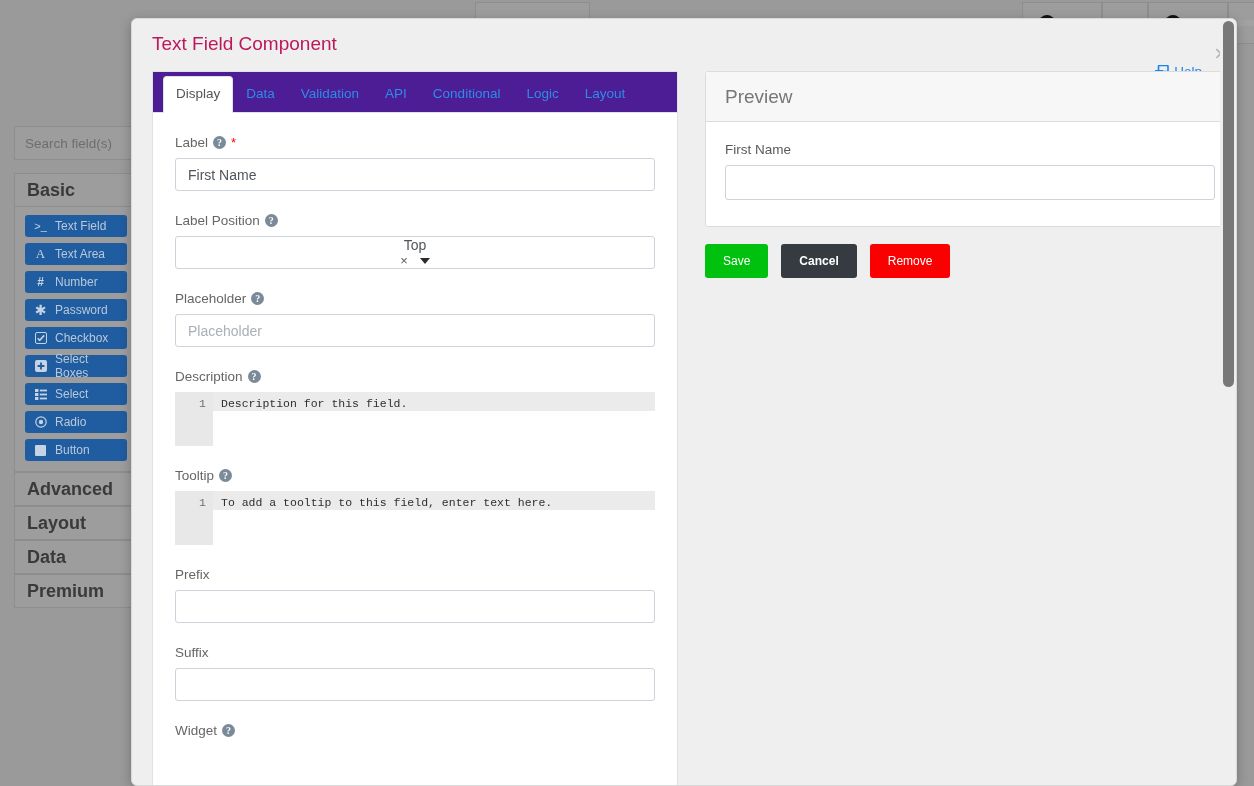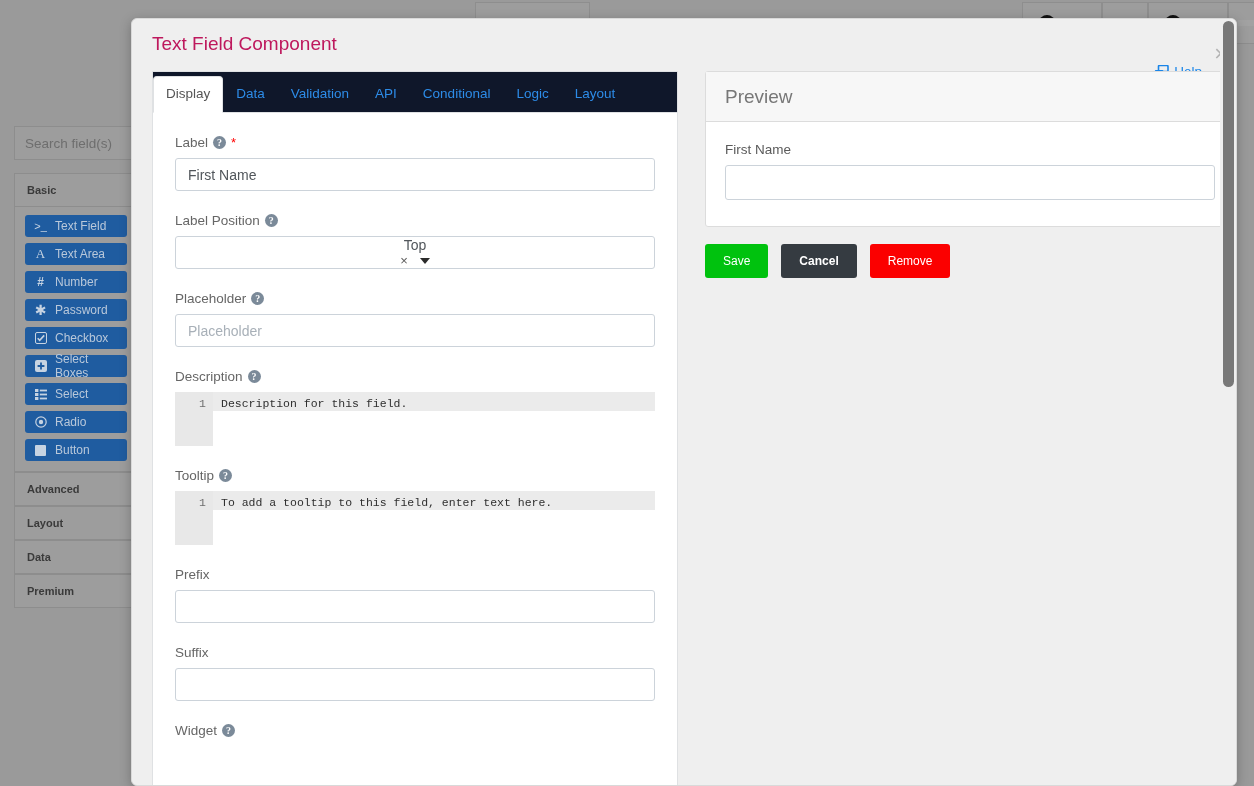--- a/index.html
+++ b/index.html
@@ -67,21 +67,21 @@
     display: flex; align-items: center;
     margin-bottom: 13px;
   }
   .sb-group { margin-bottom: 0; }
   .sb-group-head {
     width: 124px; height: 34px;
     border: 1px solid #8d8d8d;
     background: #9d9d9d;
     display: flex; align-items: center;
     padding: 0 12px;
-    font-size: 11px; font-weight: bold; color: #3a3a3a;
+    font-size: 18px; font-weight: bold; color: #3a3a3a;
   }
   .sb-group-body {
     border: 1px solid #8d8d8d; border-top: none;
     background: #9d9d9d;
     padding: 8px 10px 10px 10px;
   }
   .sb-btn {
     display: flex; align-items: center; gap: 8px;
     height: 22px;
     background: #1f5ca0;
@@ -131,24 +131,25 @@
   .help-link svg { display: block; }
 
   
   .settings-col {
     position: absolute;
     top: 52px; left: 20px;
     width: 526px; height: 716px;
   }
   .tabbar {
     height: 42px;
-    background: #0f172a;
+    background: #4c1d95;
     border: 1px solid #dfe1e3;
     border-bottom: 1px solid #dfe1e3;
     display: flex; align-items: flex-end;
+    padding-left: 10px;
     position: relative;
   }
   .tab {
     font-size: 13.5px;
     color: #2d8ce8;
     padding: 9px 12px 10px 12px;
     cursor: pointer;
     position: relative; top: 1px;
     border: 1px solid transparent;
     border-radius: 4px 4px 0 0;

